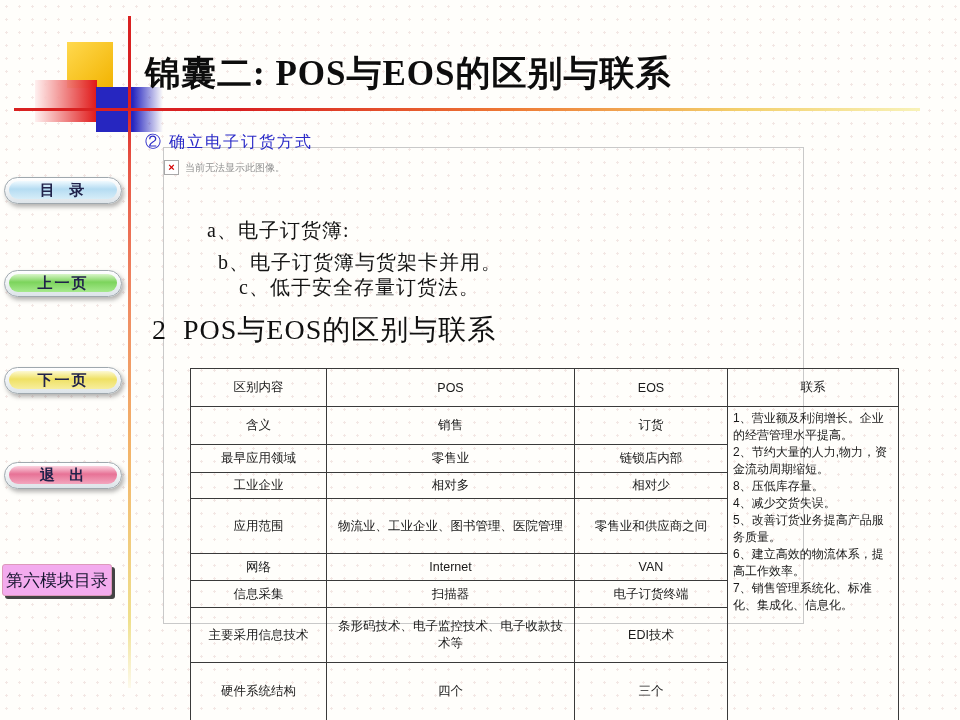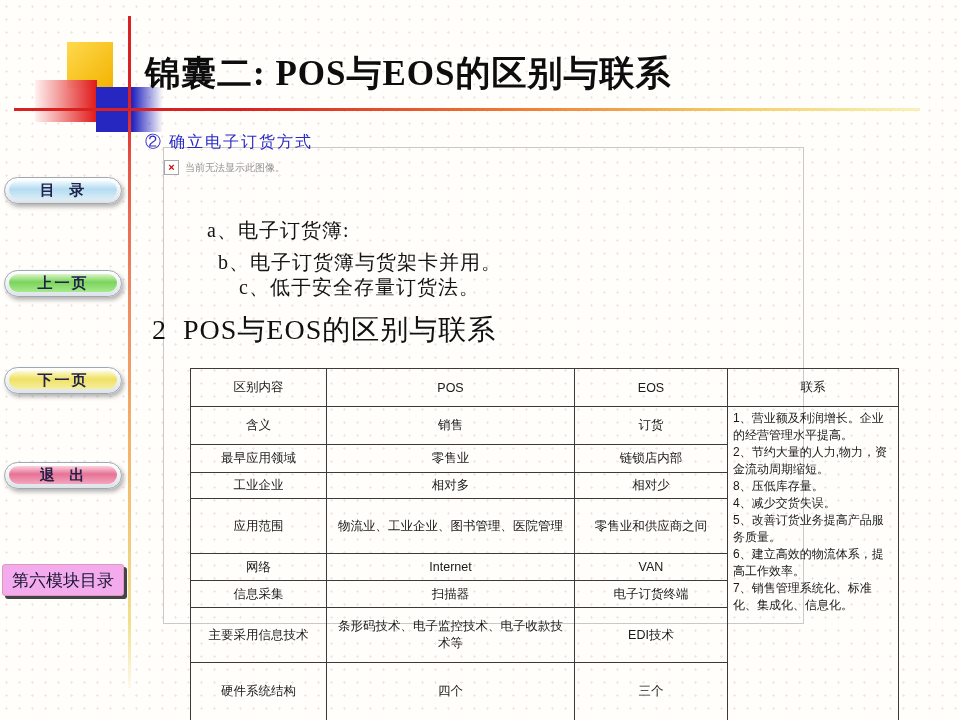--- a/index.html
+++ b/index.html
@@ -32,21 +32,21 @@
     background:linear-gradient(to bottom,#ffffff,#dde4e9);
     box-shadow:2px 3px 4px rgba(90,90,90,.45);z-index:5;}
   .nav-btn .inner{position:absolute;left:4px;right:4px;top:3px;bottom:4px;border-radius:10px;
     display:flex;align-items:center;justify-content:center;
     font-weight:bold;font-size:15px;color:#20224a;letter-spacing:2px;
     font-family:"Liberation Sans",sans-serif;white-space:pre;}
   #btn-toc{top:177px;}  #btn-toc .inner{background:linear-gradient(to bottom,#f0faff,#b5dcf2 45%,#d6edf8);}
   #btn-prev{top:270px;} #btn-prev .inner{background:linear-gradient(to bottom,#d9f6c9,#7cd45c 45%,#a6e98d);}
   #btn-next{top:367px;} #btn-next .inner{background:linear-gradient(to bottom,#fdf9d2,#efe164 45%,#f7ee9d);}
   #btn-exit{top:462px;} #btn-exit .inner{background:linear-gradient(to bottom,#fbd2df,#e77296 45%,#f3a6be);}
-  #module-btn{position:absolute;left:2px;top:564px;width:122px;height:32px;z-index:5;
+  #module-btn{position:absolute;left:2px;top:564px;width:110px;height:32px;z-index:5;
     background:#f3abee;border:1px solid #d9b; border-radius:3px;cursor:pointer;
     box-shadow:3px 3px 0 rgba(35,35,35,.85);
     display:flex;align-items:center;justify-content:center;
     font-size:17px;color:#14142e;font-family:"Liberation Sans",sans-serif;padding:0;}
   
   #content-box{position:absolute;left:163px;top:147px;width:639px;height:475px;
     border:1px solid #c9c9c9;z-index:1;}
   #broken-icon{position:absolute;left:0px;top:12px;width:13px;height:13px;
     border:1px solid #a8a8a8;background:#fff;
     display:flex;align-items:center;justify-content:center;

